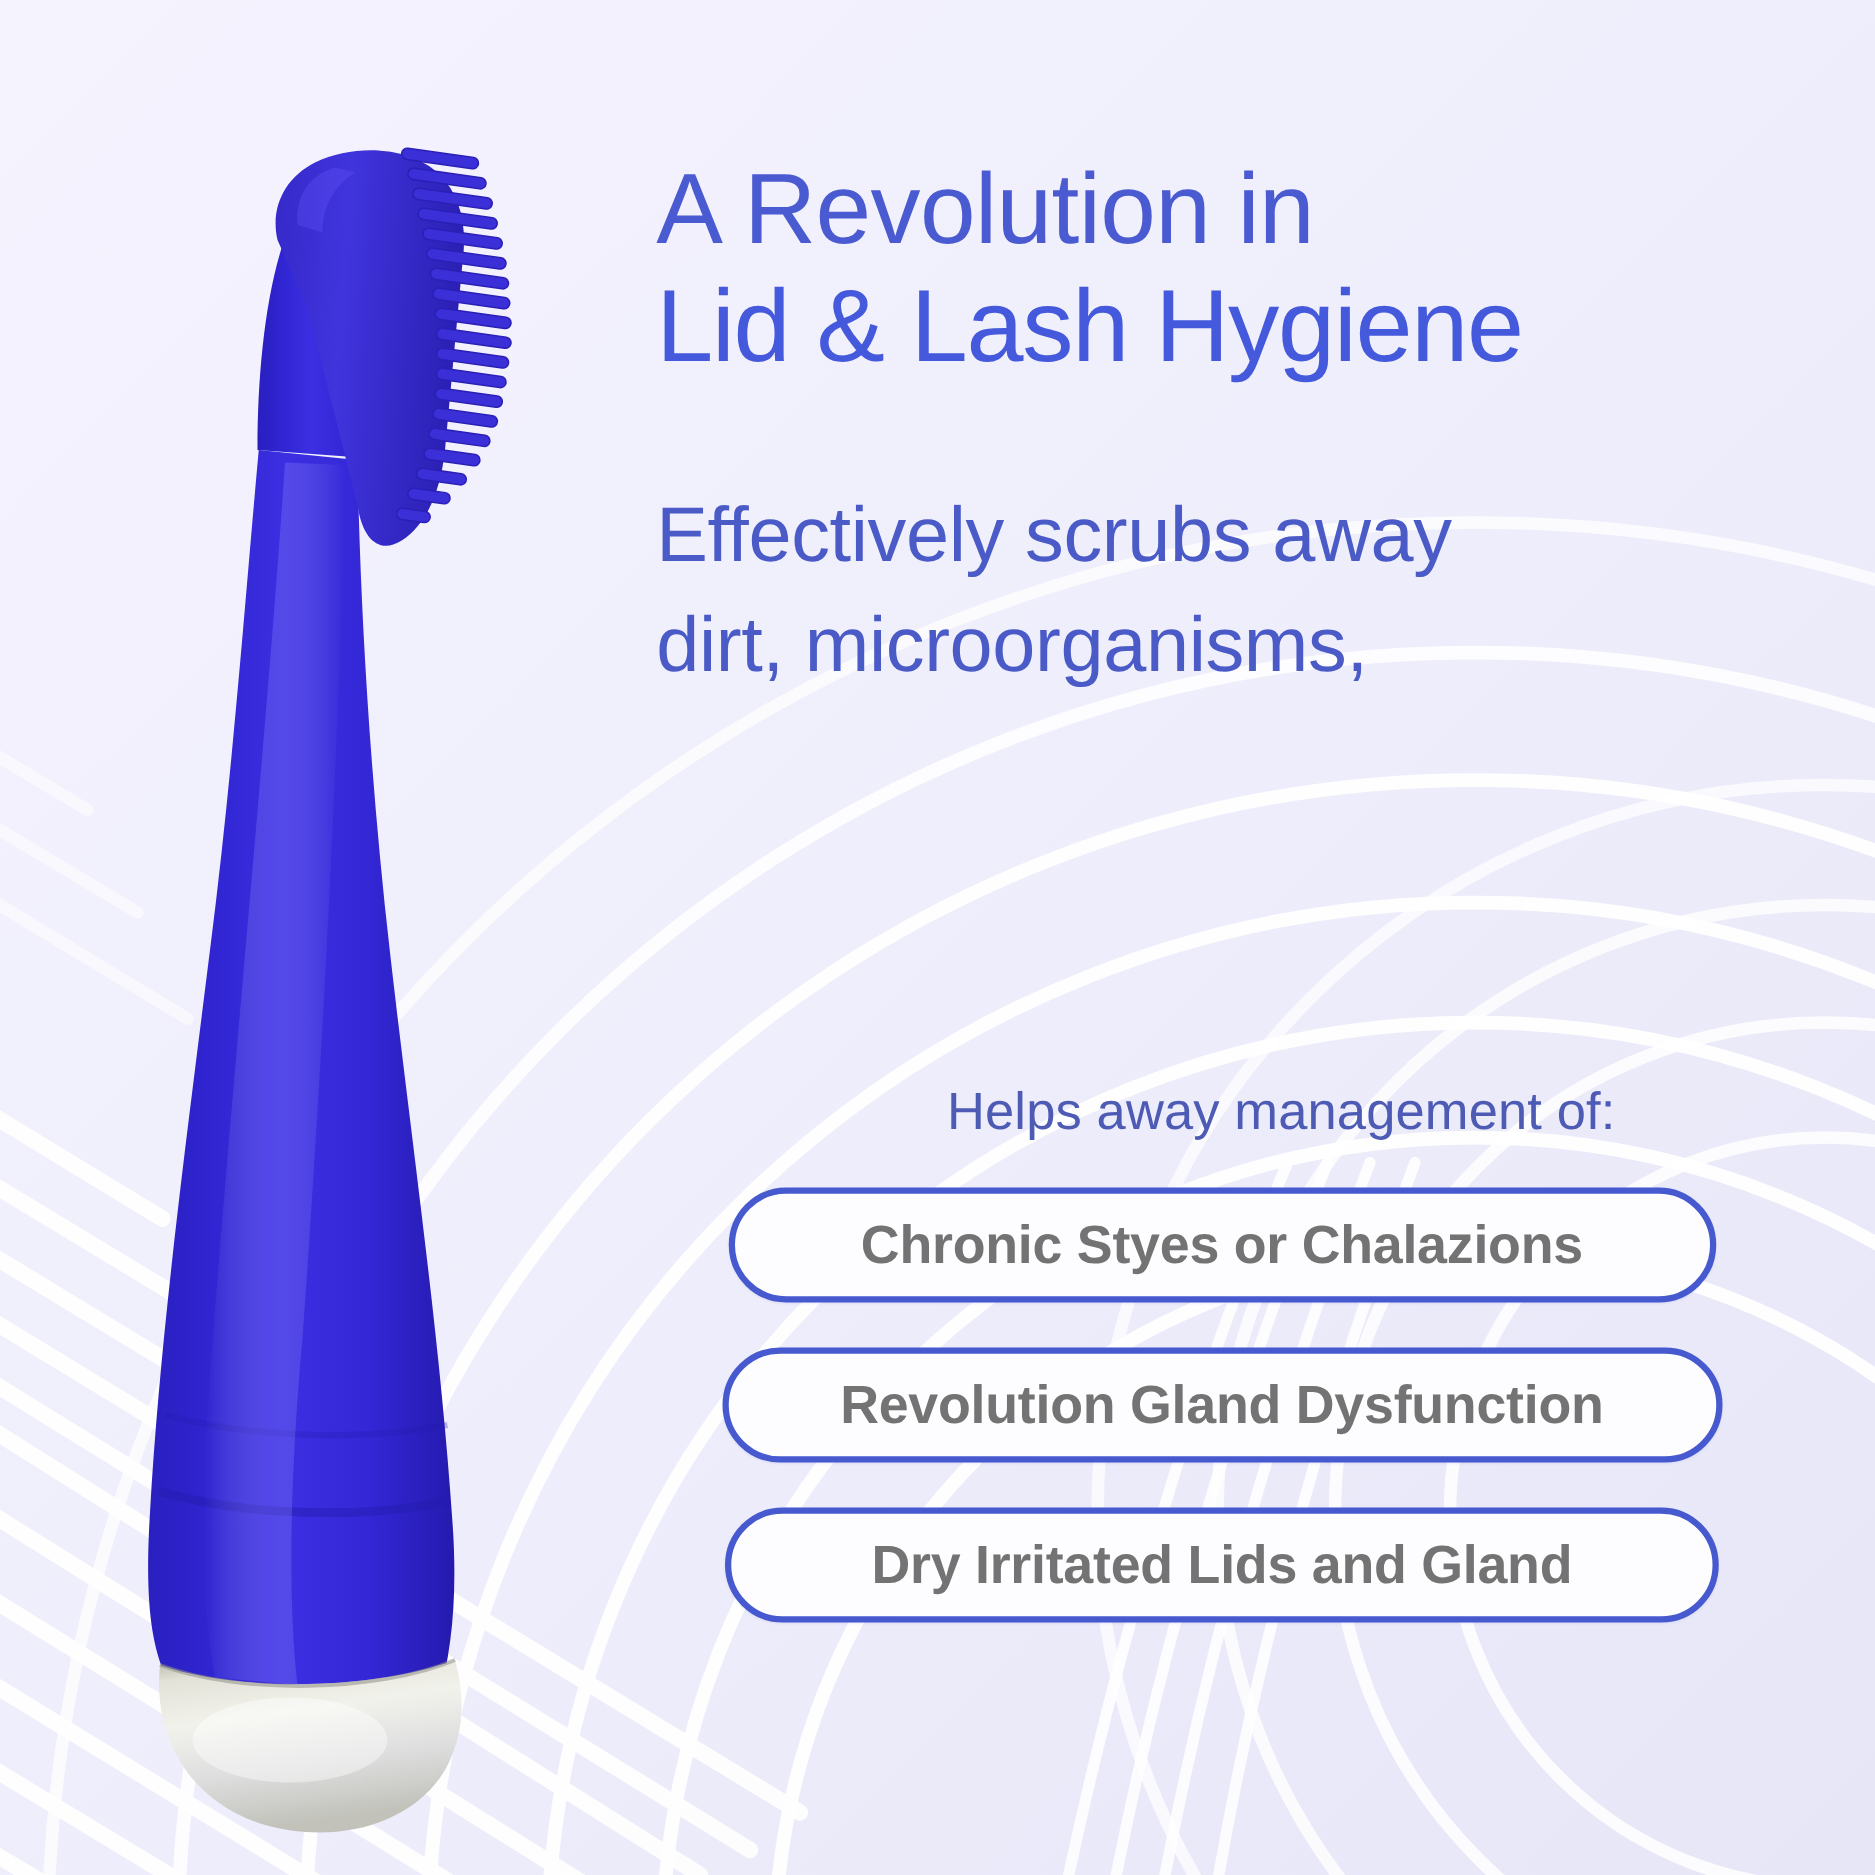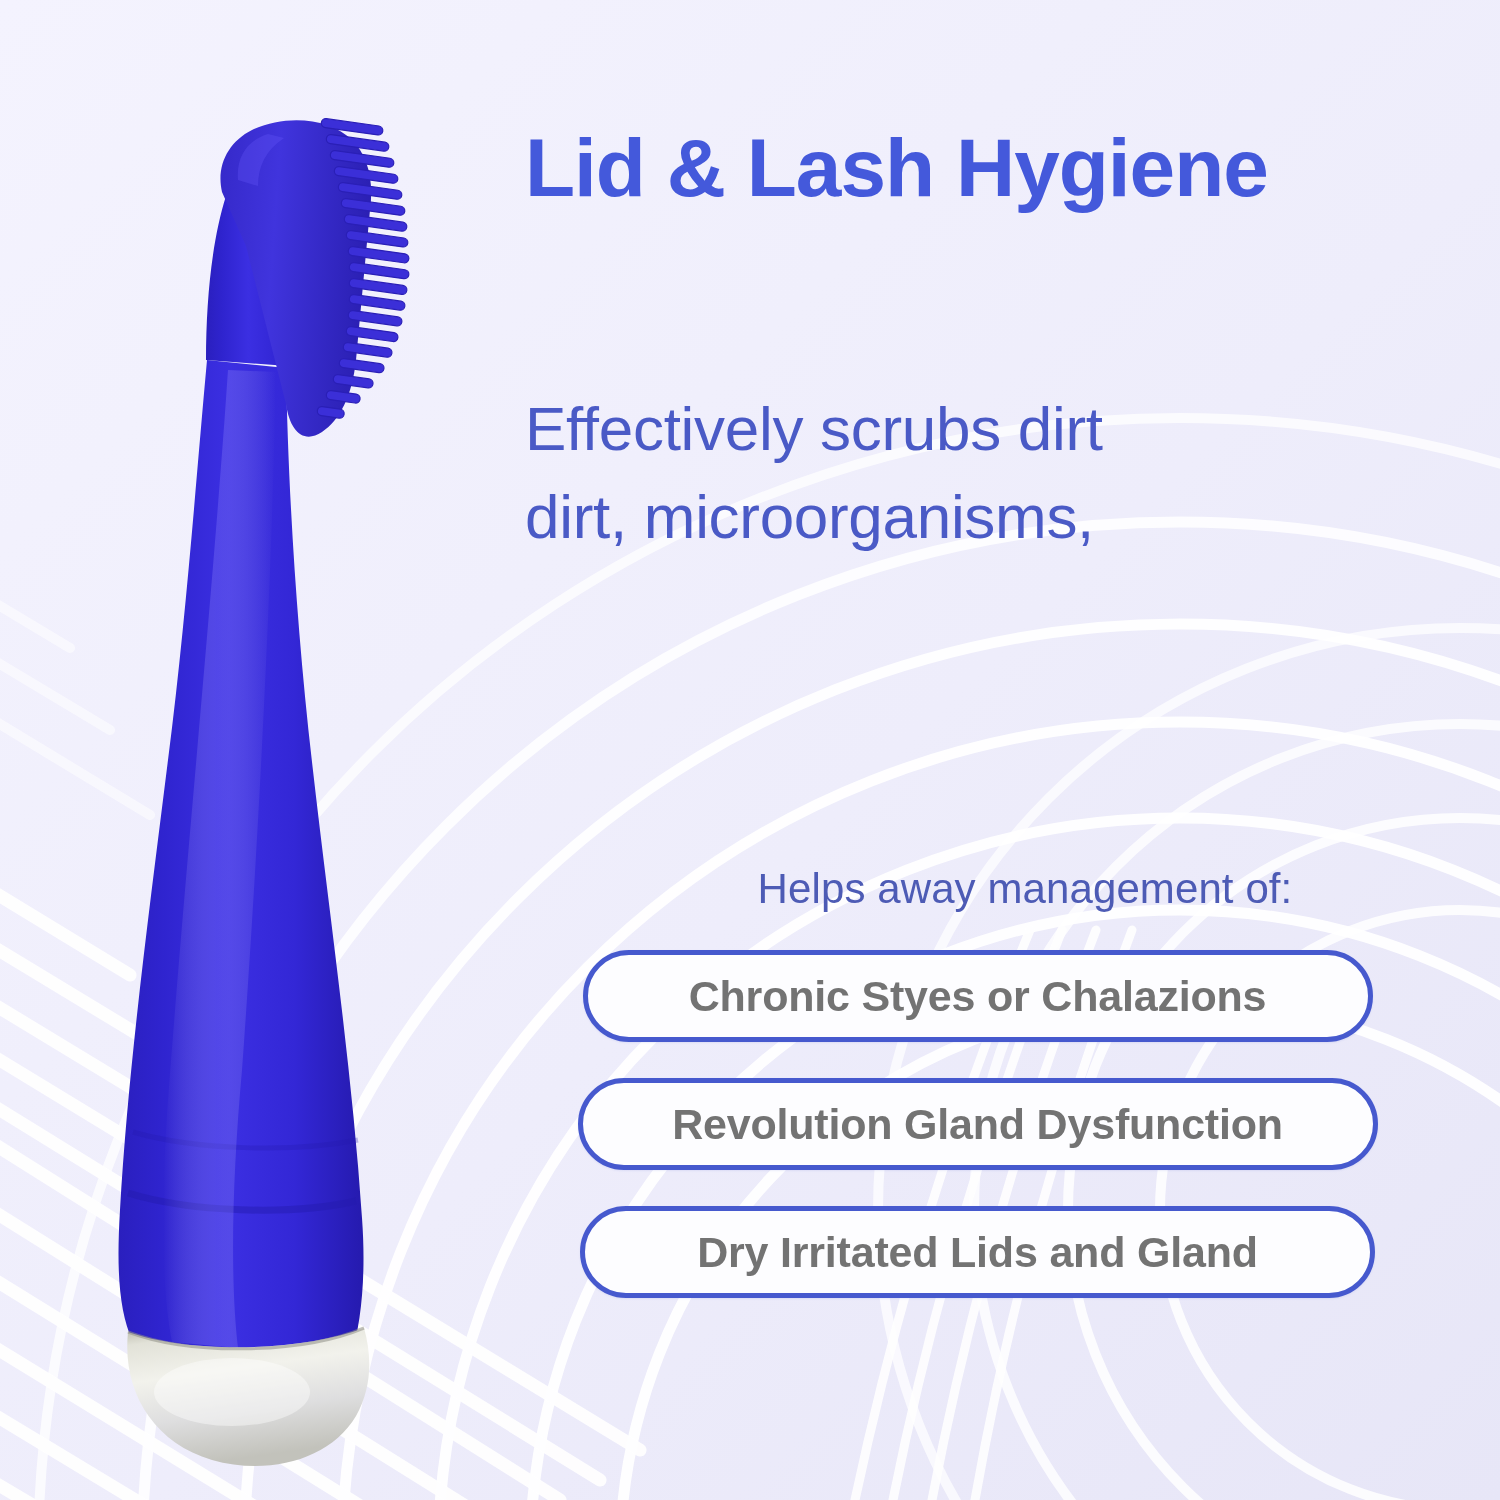--- a/index.html
+++ b/index.html
@@ -29,21 +29,21 @@
   #copy{
     position:absolute;left:525px;top:0;width:905px;height:1500px;
   }
 
   .headline-block{position:absolute;left:0;top:120px;width:905px;}
   .hl-line{
     font-size:80px;line-height:1.18;letter-spacing:-0.5px;
     color:#4a5ad0;font-weight:400;white-space:nowrap;
   }
   .hl-line.bold{
-    font-weight:700;color:#4459db;letter-spacing:-1px;font-size:82px;
+    font-weight:400;color:#4459db;letter-spacing:-1px;font-size:82px;
   }
   .sub-block{position:absolute;left:0;top:385px;width:905px;}
   .sub-line{
     font-size:62px;line-height:1.42;color:#4a5ac6;font-weight:400;
     letter-spacing:-0.3px;white-space:nowrap;
   }
 
   .helps-label{
     position:absolute;left:120px;top:865px;width:760px;
     text-align:center;font-size:42px;color:#4d5bb5;font-weight:400;
@@ -223,25 +223,26 @@
                  C 300 1292, 190 1294, 128 1272 Z" fill="url(#baseGrad)"></path>
         <path d="M128 1272 C 192 1296, 302 1294, 364 1268" fill="none" stroke="#8f8f86" stroke-width="3" opacity="0.55"></path>
         <ellipse cx="232" cy="1332" rx="78" ry="34" fill="#ffffff" opacity="0.42"></ellipse>
       </svg>
     </div>
   </div>
 
   <div id="copy">
 
     <div class="headline-block">
+      <div class="hl-line">A Revolution in</div>
       <div class="hl-line bold">Lid &amp; Lash Hygiene</div>
     </div>
 
     <div class="sub-block">
-      <div class="sub-line">Effectively scrubs dirt</div>
+      <div class="sub-line">Effectively scrubs away</div>
       <div class="sub-line">dirt, microorganisms,</div>
     </div>
 
     <div class="helps-label">Helps away management of:</div>
 
     <div class="pill-stack">
       <div class="pill w1">Chronic Styes or Chalazions</div>
       <div class="pill w2">Revolution Gland Dysfunction</div>
       <div class="pill w3">Dry Irritated Lids and Gland</div>
     </div>

